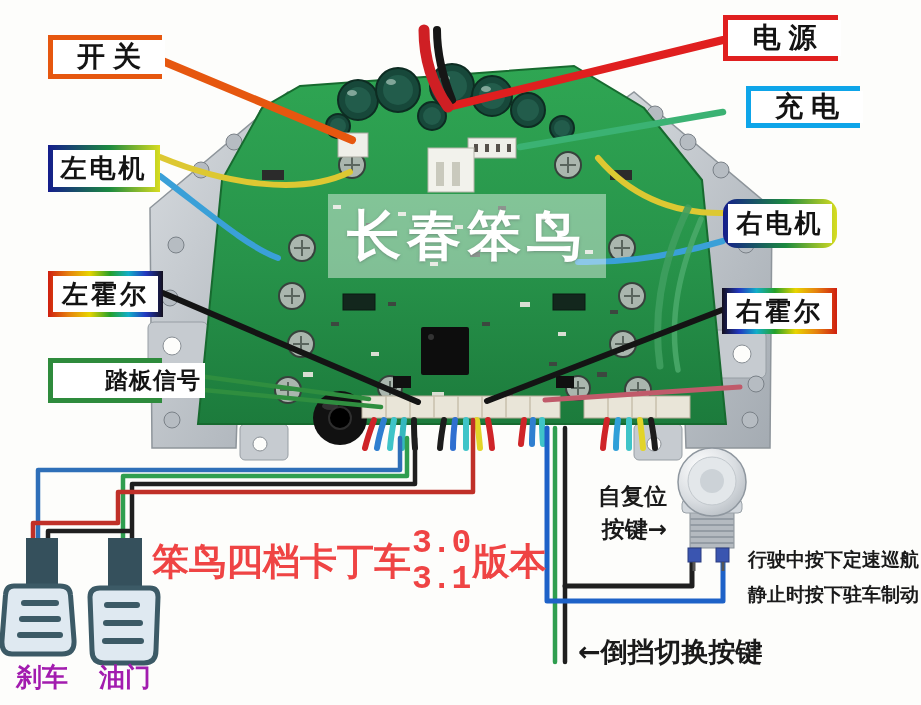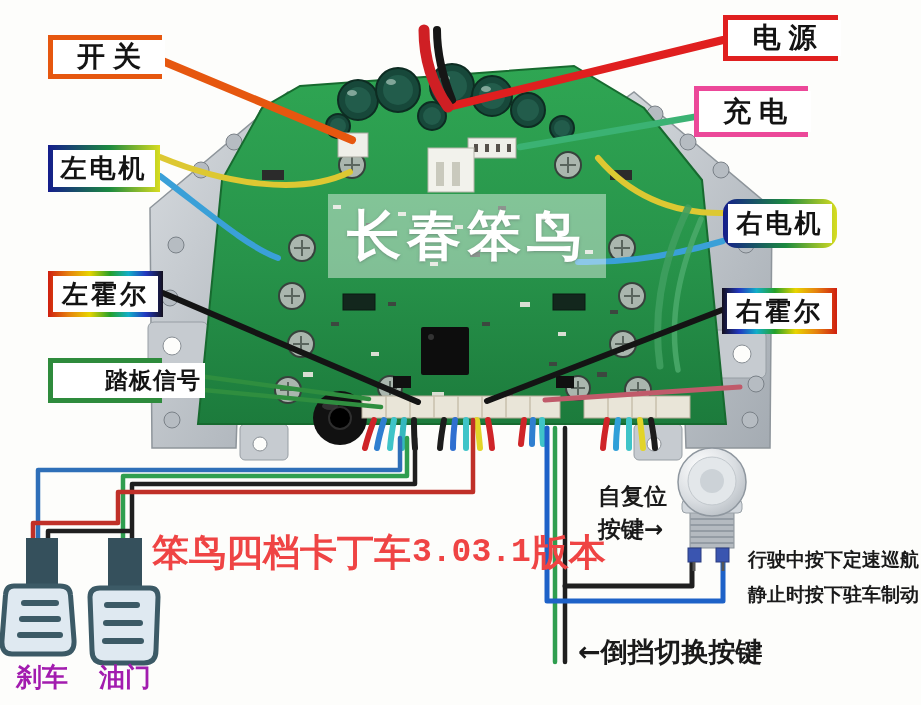--- a/index.html
+++ b/index.html
@@ -10,39 +10,39 @@
   .watermark{position:absolute;left:328px;top:194px;width:278px;height:84px;z-index:2;
     background:rgba(255,255,255,0.42);display:flex;align-items:center;justify-content:center;
     font-size:54px;font-weight:700;color:#ffffff;letter-spacing:6px;white-space:nowrap;
     text-shadow:0 1px 3px rgba(90,110,100,0.55);}
   
   .co{position:absolute;z-index:3;padding:5px;box-sizing:border-box;}
   .co .in{background:#ffffff;width:100%;height:100%;display:flex;align-items:center;justify-content:center;
     font-weight:600;color:#131313;white-space:nowrap;}
   .co-switch{left:48px;top:35px;width:114px;height:44px;background:#e6570f;}
   .co-power{left:723px;top:15px;width:115px;height:46px;background:#e01f1f;}
-  .co-charge{left:694px;top:86px;width:114px;height:51px;background:#ec4899;}
+  .co-charge{left:746px;top:86px;width:114px;height:42px;background:#0ea5e9;}
   .co-lmotor{left:48px;top:145px;width:112px;height:47px;background:linear-gradient(90deg,#151d8c,#1c8a40 55%,#d8dc20);}
   .co-rmotor{left:723px;top:199px;width:114px;height:49px;background:linear-gradient(90deg,#151d8c,#1c8a40 55%,#d8dc20);border-radius:14px;}
   .co-lhall{left:48px;top:271px;width:115px;height:46px;
     background:linear-gradient(90deg,#cf1f10,#e6820f 18%,#e8d400 36%,#25a02a 54%,#12aec8 70%,#2238c0 85%,#14101e);}
   .co-rhall{left:722px;top:288px;width:115px;height:46px;
     background:linear-gradient(90deg,#14101e,#2238c0 15%,#12aec8 30%,#25a02a 46%,#e8d400 64%,#e6820f 82%,#cf1f10);}
   .co-psig{left:48px;top:358px;width:114px;height:45px;background:#2e8b3c;}
   .fs2{font-size:28px;letter-spacing:8px;padding-left:8px;}
   .fs3{font-size:26px;letter-spacing:3px;}
   .fs4{font-size:23px;letter-spacing:1px;padding-left:48px;}
   
-  .note{position:absolute;z-index:3;color:#1a1a1a;white-space:nowrap;}
+  .note{position:absolute;z-index:3;color:#1a1a1a;white-space:nowrap;text-align:right;}
   .note-btn{left:598px;top:480px;font-size:23px;font-weight:600;line-height:33px;}
   .note-cruise{left:748px;top:542px;font-size:19px;font-weight:700;line-height:35px;}
   .note-reverse{left:578px;top:634px;font-size:27px;font-weight:600;}
   .ver{left:152px;top:518px;display:flex;align-items:center;font-weight:600;color:#ef4444;font-family:Liberation Mono, monospace;}
   .ver-prefix,.ver-suffix{font-size:37px;}
-  .ver-stack{display:flex;flex-direction:row;font-size:33px;line-height:1.1;margin:17px 1px;font-weight:600;}
+  .ver-stack{display:flex;flex-direction:column;font-size:33px;line-height:1.1;margin:8px 1px;font-weight:600;}
   .pedal-label{position:absolute;z-index:3;font-size:26px;font-weight:700;color:#a21caf;text-align:center;}
   .pl-brake{left:10px;top:660px;width:64px;}
   .pl-throttle{left:92px;top:660px;width:66px;}
 </style>
 </head>
 <body>
 
 <div class="stage">
 
   <svg width="921" height="705" viewBox="0 0 921 705">

